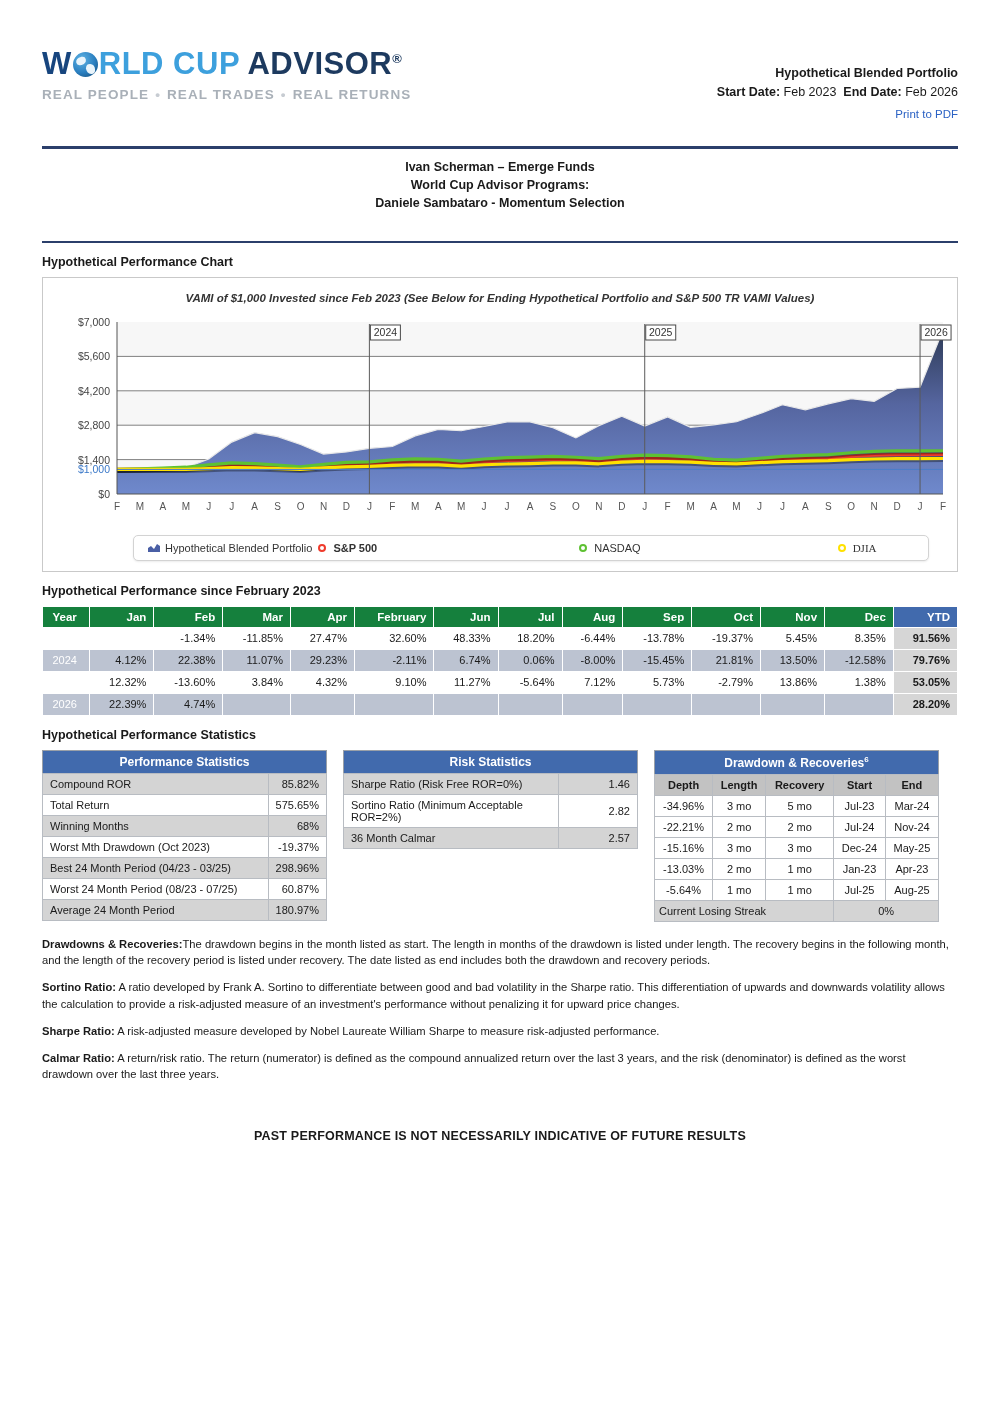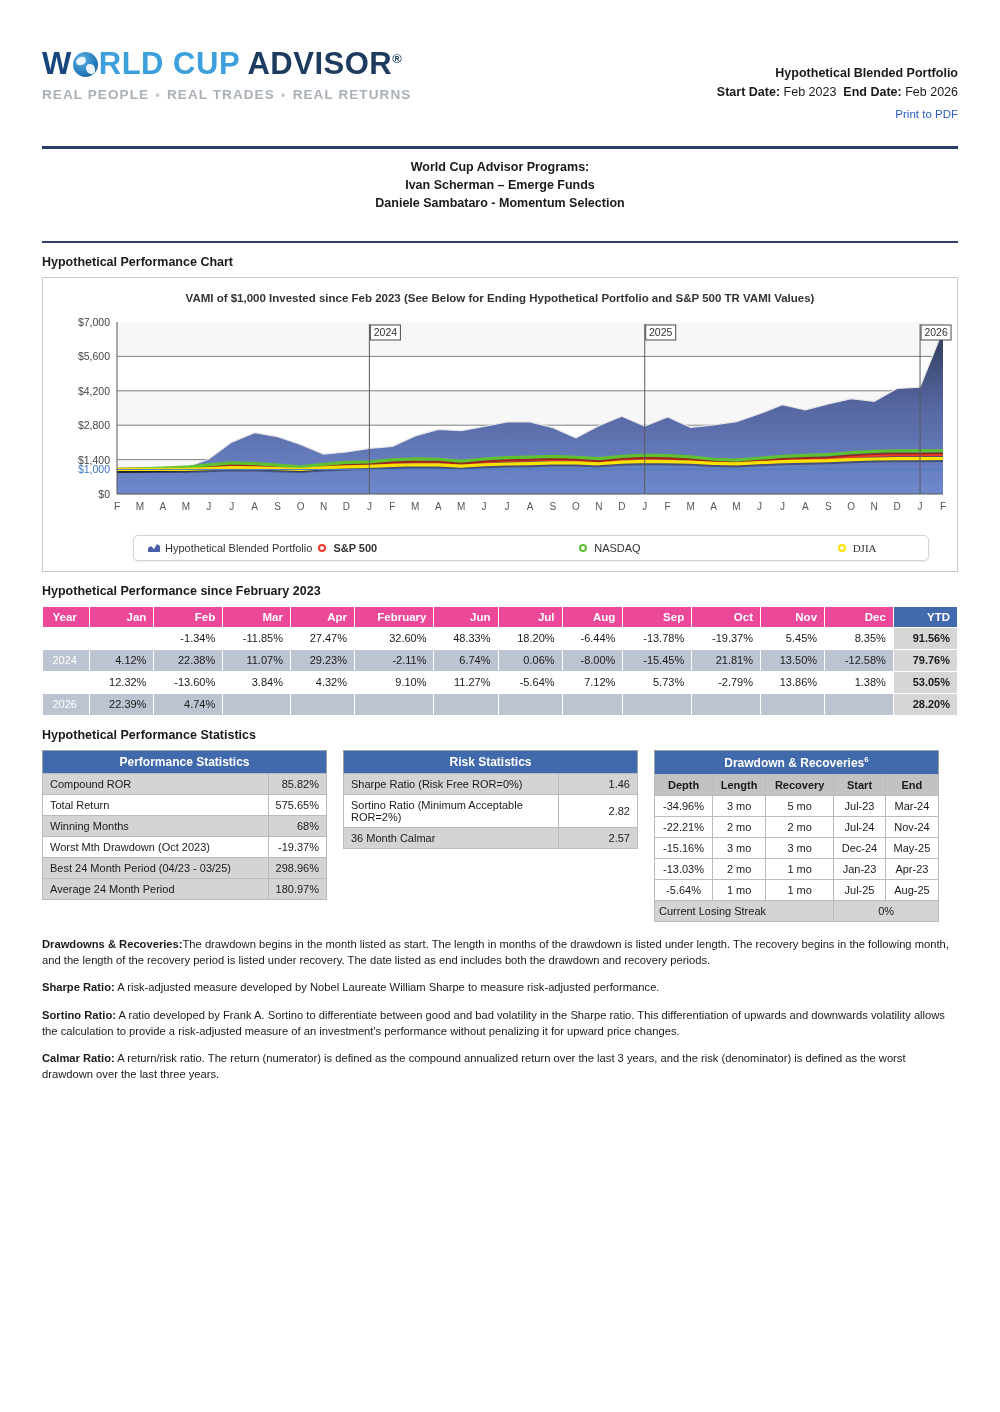--- a/index.html
+++ b/index.html
@@ -41,34 +41,34 @@
   
   .rule { height:3px; background:#2b3f6b; margin-top:22px; }
   .rule.thin { height:2px; }
   .programs { text-align:center; font-size:12.5px; font-weight:bold; line-height:1.45; padding:9px 0 7px; }
 
   
   .sec-head { font-size:12.5px; font-weight:bold; margin:12px 0 8px; }
 
   
   .chart-box { border:1px solid #c9c9c9; background:#fff; padding:8px 6px 6px; }
-  .chart-title { text-align:center; font-size:11.5px; font-weight:bold; color:#333; margin:6px 0 8px; }
+  .chart-title { text-align:center; font-size:11.5px; font-weight:bold; color:#333; margin:6px 0 8px;font-style:italic; }
   .chart-area { position:relative; height:215px; }
   .legend-box { margin:8px 22px 4px 84px; border:1px solid #d3d3d3; border-radius:5px;
                 background:#fff; height:26px; display:flex; align-items:center; padding:0 14px;
                 box-shadow:0 1px 2px rgba(0,0,0,.08); font-size:11px; color:#333; }
   .lg-item { display:flex; align-items:center; }
   .lg-mark { width:12px; margin-right:5px; text-align:center; }
   .ring { display:inline-block; width:8px; height:8px; border-radius:50%; border:2px solid; }
   .lg-label { white-space:nowrap; }
 
   
   table { border-collapse:collapse; }
   .perf-table { width:100%; font-size:11px; }
-  .perf-table th { background:#ec4899; color:#fff; font-weight:bold; text-align:right;
+  .perf-table th { background:#15803d; color:#fff; font-weight:bold; text-align:right;
                    padding:4px 7px 4px 4px; border:1px solid #fff; font-size:11.5px; }
   .perf-table th.year-h { text-align:center; }
   .perf-table td { text-align:right; padding:4px 7px 4px 4px; border:1px solid #fff; height:22px; }
   .perf-table td.year-c { background:#416aad; color:#fff; text-align:center; font-weight:normal;
                           border:1px solid #fff; }
   .perf-table tr.row-white td { background:#ffffff; }
   .perf-table tr.row-grey td { background:#bcc3d1; }
   .perf-table td.ytd { background:#d6d6d6 !important; font-weight:bold; }
   .perf-table th.ytd-h { background:#416aad; }
 
@@ -113,22 +113,22 @@
     <div class="header-right">
       <div class="hr-title">Hypothetical Blended Portfolio</div>
       <div class="hr-dates"><b>Start Date:</b> <span>Feb 2023</span> &nbsp;<b>End Date:</b> <span>Feb 2026</span></div>
       <div class="hr-link">Print to PDF</div>
     </div>
   </div>
 
   <div class="rule"></div>
 
   <div class="programs">
+    <div>Ivan Scherman – Emerge Funds</div>
     <div>World Cup Advisor Programs:</div>
-    <div>Ivan Scherman – Emerge Funds</div>
     <div>Daniele Sambataro - Momentum Selection</div>
   </div>
 
   <div class="rule thin"></div>
 
   <div class="sec-head">Hypothetical Performance Chart</div>
 
   <div class="chart-box">
     <div class="chart-title">VAMI of $1,000 Invested since Feb 2023 (See Below for Ending Hypothetical Portfolio and S&amp;P 500 TR VAMI Values)</div>
     <div class="chart-area">
@@ -346,20 +346,24 @@
             <td class="val">68%</td>
           </tr>
           <tr>
             <td class="lbl">Worst Mth Drawdown (Oct 2023)</td>
             <td class="val">-19.37%</td>
           </tr>
           <tr class="alt">
             <td class="lbl">Best 24 Month Period (04/23 - 03/25)</td>
             <td class="val">298.96%</td>
           </tr>
+          <tr>
+            <td class="lbl">Worst 24 Month Period (08/23 - 07/25)</td>
+            <td class="val">60.87%</td>
+          </tr>
           <tr class="alt">
             <td class="lbl">Average 24 Month Period</td>
             <td class="val">180.97%</td>
           </tr>
         </tbody>
     </table>
 
     <table class="stat-tbl t-risk">
       <thead>
           <tr>
@@ -435,19 +439,20 @@
             <td class="streak-l" colspan="3">Current Losing Streak</td>
             <td class="streak-v" colspan="2">0%</td>
           </tr>
         </tbody>
     </table>
 
   </div>
 
   <div class="notes">
     <p><b>Drawdowns &amp; Recoveries:</b><span>The drawdown begins in the month listed as start. The length in months of the drawdown is listed under length. The recovery begins in the following month, and the length of the recovery period is listed under recovery. The date listed as end includes both the drawdown and recovery periods.</span></p>
+    <p><b>Sortino Ratio:</b><span> A ratio developed by Frank A. Sortino to differentiate between good and bad volatility in the Sharpe ratio. This differentiation of upwards and downwards volatility allows the calculation to provide a risk-adjusted measure of an investment's performance without penalizing it for upward price changes.</span></p>
     <p><b>Sharpe Ratio:</b><span> A risk-adjusted measure developed by Nobel Laureate William Sharpe to measure risk-adjusted performance.</span></p>
-    <p><b>Sortino Ratio:</b><span> A ratio developed by Frank A. Sortino to differentiate between good and bad volatility in the Sharpe ratio. This differentiation of upwards and downwards volatility allows the calculation to provide a risk-adjusted measure of an investment's performance without penalizing it for upward price changes.</span></p>
     <p><b>Calmar Ratio:</b><span> A return/risk ratio. The return (numerator) is defined as the compound annualized return over the last 3 years, and the risk (denominator) is defined as the worst drawdown over the last three years.</span></p>
   </div>
 
+  <div class="disclaimer">PAST PERFORMANCE IS NOT NECESSARILY INDICATIVE OF FUTURE RESULTS</div>
 
 </div>
 
 </body></html>

